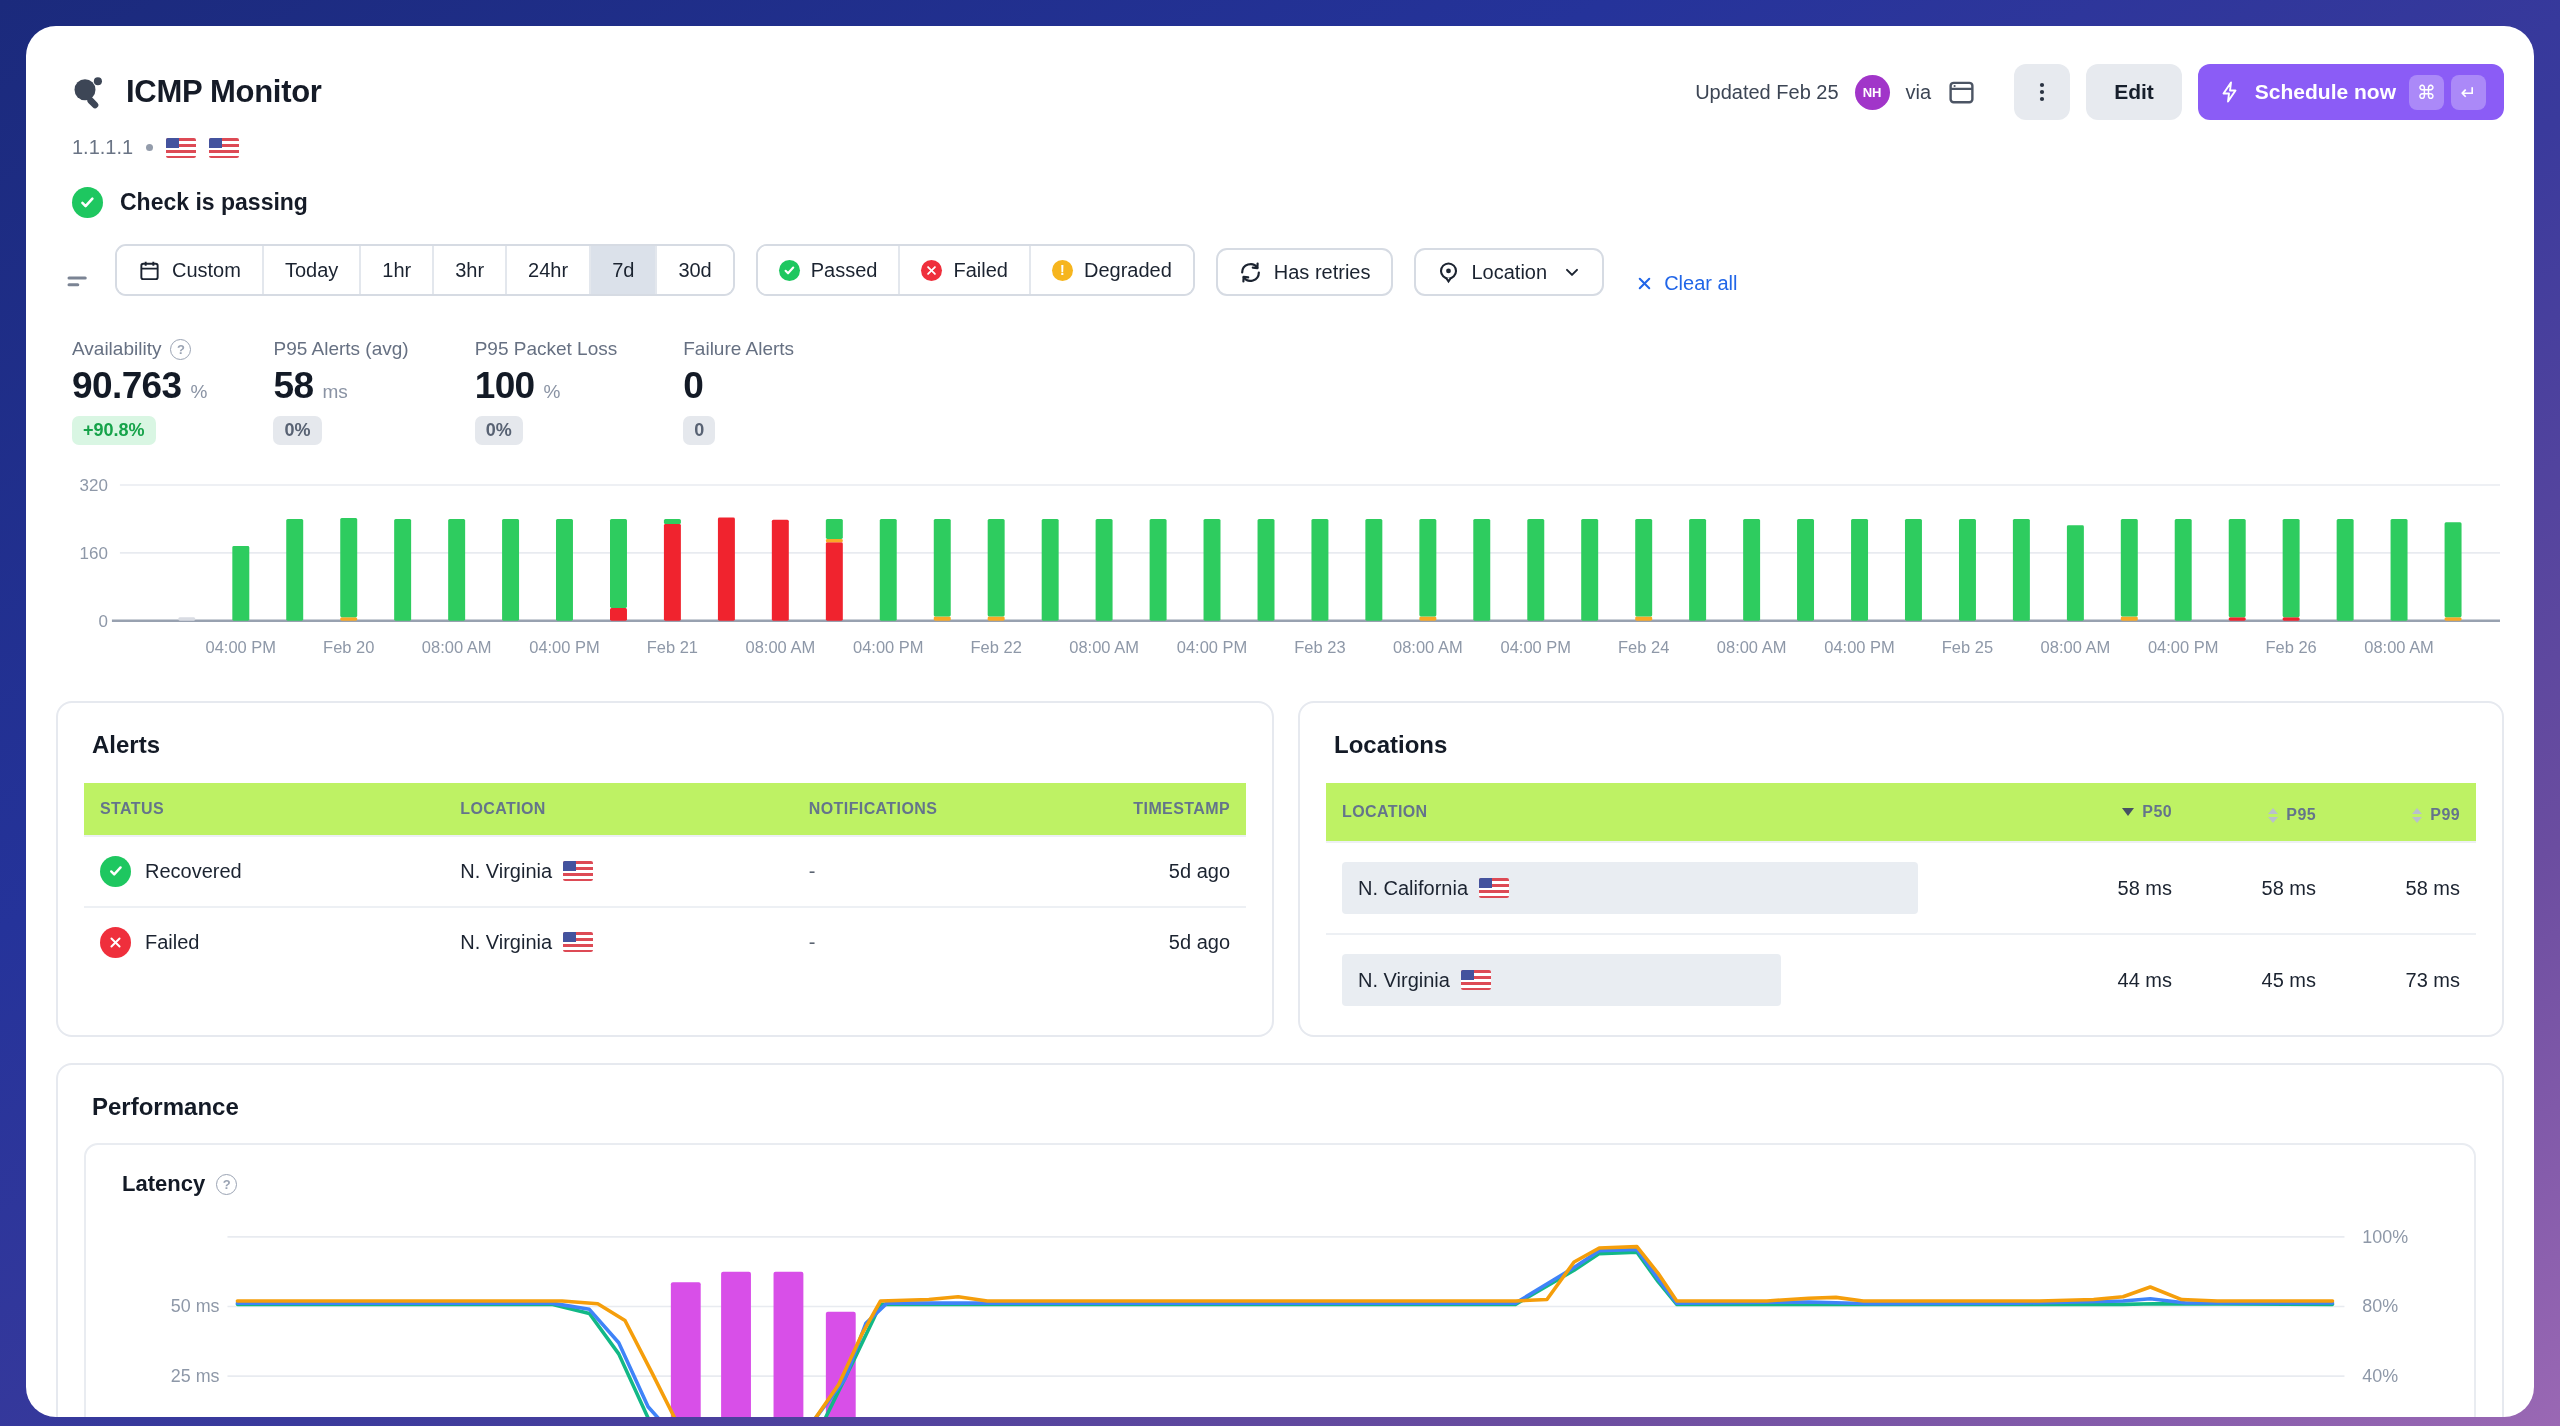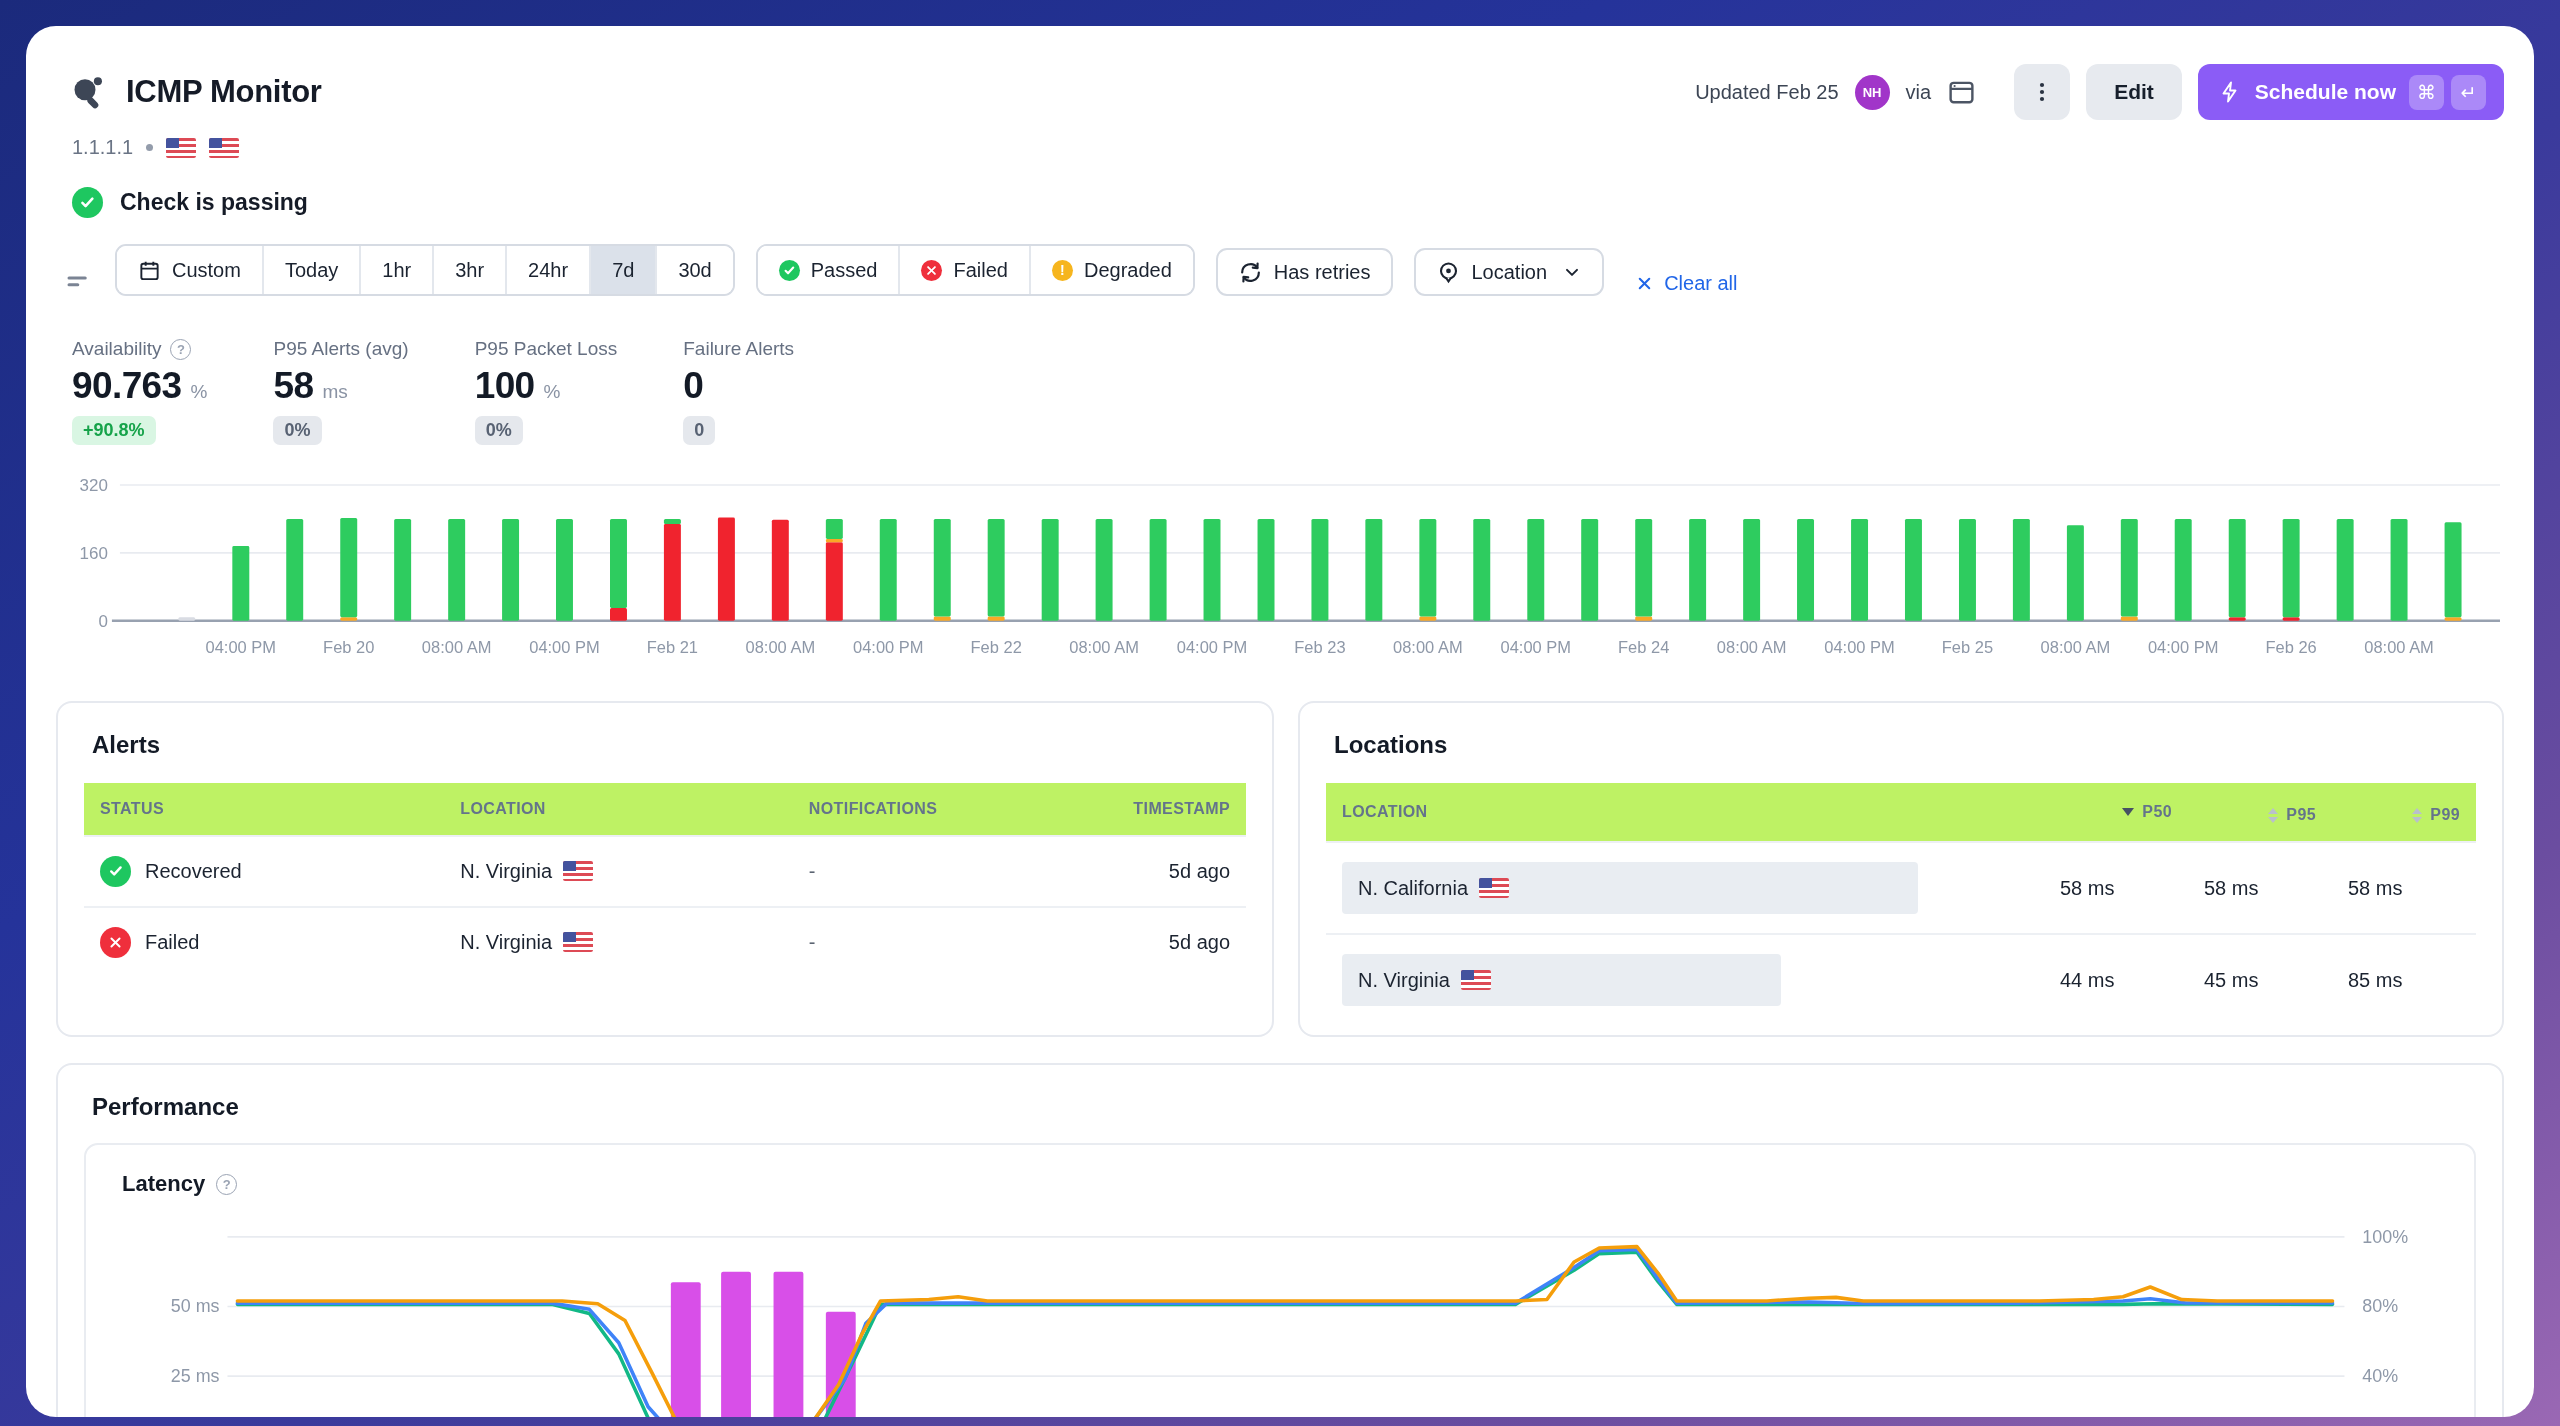--- a/index.html
+++ b/index.html
@@ -73,21 +73,21 @@
   .alerts-panel{width:1218px;flex:none}
   .locations-panel{flex:1}
   table{width:100%;border-collapse:collapse}
   thead tr{background:#bef264}
   th{font-size:16px;color:#64748b;font-weight:700;text-transform:uppercase;letter-spacing:.4px;
     padding:17px 16px;text-align:left;white-space:nowrap}
   td{font-size:20px;color:#1b2330;padding:19px 16px;border-top:2px solid #edf0f4}
   .cell-status{display:flex;align-items:center;gap:14px}
   .row-icon{width:31px;height:31px;border-radius:50%;display:flex;align-items:center;justify-content:center;flex:none}
   .cell-loc{display:flex;align-items:center;gap:11px}
-  .num{width:112px;white-space:nowrap}
+  .num{text-align:right;width:112px;white-space:nowrap}
   .muted{color:#5b6472}
   .loc-bar{background:#e9edf2;border-radius:4px;height:52px;display:flex;align-items:center;
     gap:11px;padding:0 16px;box-sizing:border-box}
   .sort-wrap{display:inline-flex;align-items:center;gap:8px;justify-content:flex-end;width:100%}
   .tri-down{width:0;height:0;border-left:6px solid transparent;border-right:6px solid transparent;border-top:8px solid #465163}
   .tri-both{display:inline-flex;flex-direction:column;gap:3px}
   .tri-both .u{width:0;height:0;border-left:5px solid transparent;border-right:5px solid transparent;border-bottom:6px solid #b9c0cc}
   .tri-both .d{width:0;height:0;border-left:5px solid transparent;border-right:5px solid transparent;border-top:6px solid #b9c0cc}
   .perf-panel{margin-top:26px;border:2px solid #e6e9ef;border-radius:16px;padding:28px 26px;background:#fff}
   .latency-card{margin-top:22px;border:2px solid #e9ecf1;border-radius:14px;padding:26px 30px 14px}
@@ -489,21 +489,21 @@
             </tr>
             <tr>
               <td>
                 <div class="loc-bar" style="width: 64%;">
                   <span>N. Virginia</span>
                   <span class="flag"></span>
                 </div>
               </td>
               <td class="num">44 ms</td>
               <td class="num">45 ms</td>
-              <td class="num">85 ms</td>
+              <td class="num">73 ms</td>
             </tr>
           </tbody>
       </table>
     </section>
   </div>
 
   <section class="perf-panel">
     <h2 style="font-size:24px;font-weight:700;color:#131a26;margin:0 0 0 8px">Performance</h2>
     <div class="latency-card">
       <div class="latency-head">

